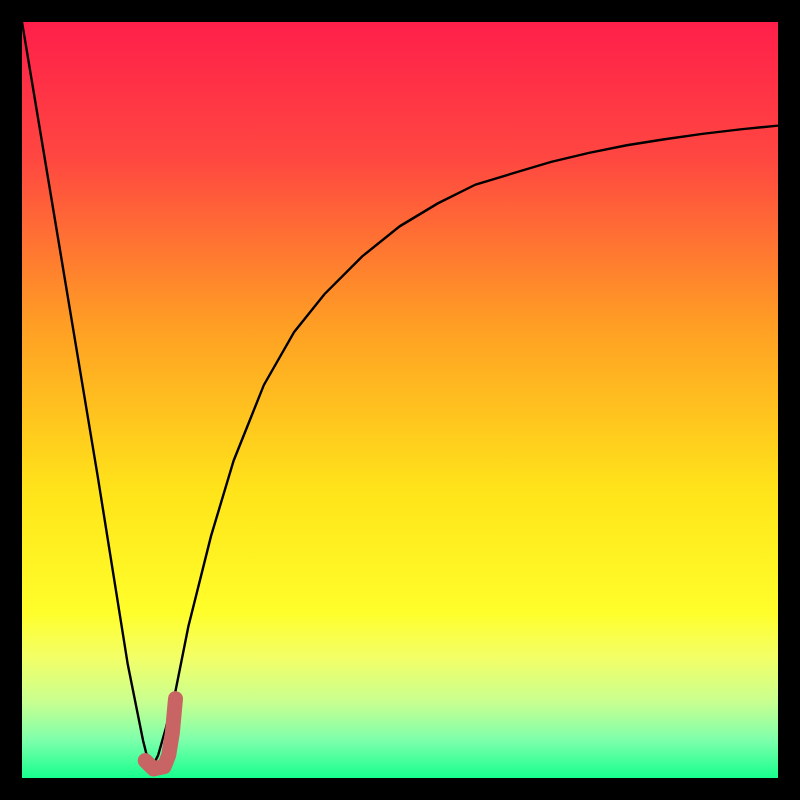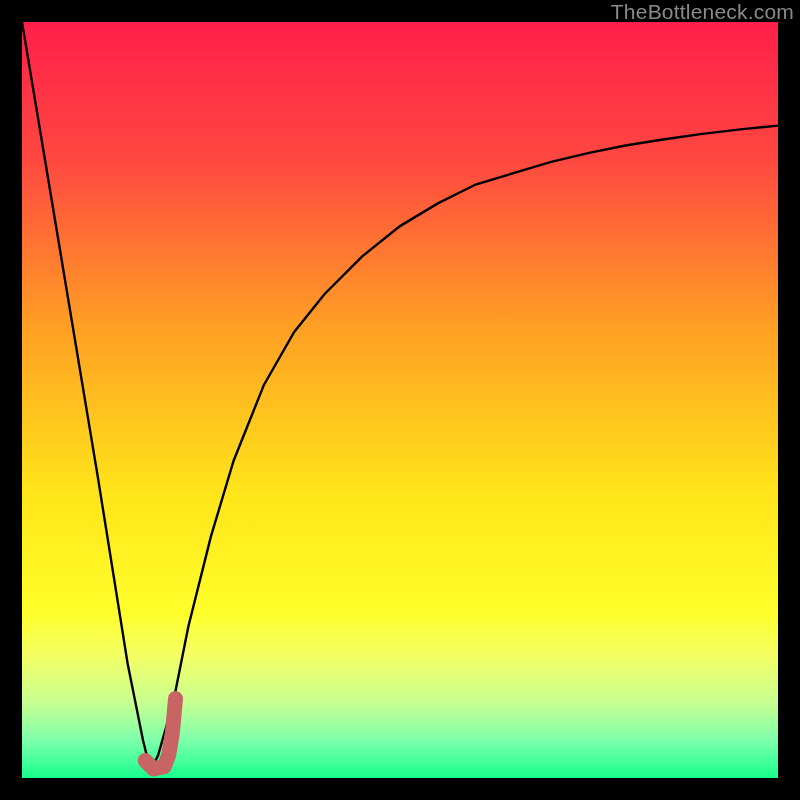--- a/index.html
+++ b/index.html
@@ -69,15 +69,14 @@
       <rect x="0" y="0" width="756" height="756" fill="url(#bg)"></rect>
     </svg>
 
     <svg class="curve" width="756" height="756" viewBox="0 0 756 756" preserveAspectRatio="none">
       <path fill="none" stroke="#000000" stroke-width="2.4" id="curvePath" d="M0.0 0.0 L37.8 226.8 L75.6 453.6 L105.8 642.6 L121.0 718.2 L128.5 748.4 L136.1 733.3 L151.2 680.4 L166.3 604.8 L189.0 514.1 L211.7 438.5 L241.9 362.9 L272.2 310.0 L302.4 272.2 L340.2 234.4 L378.0 204.1 L415.8 181.4 L453.6 162.5 L491.4 151.2 L529.2 139.9 L567.0 130.8 L604.8 123.2 L642.6 117.2 L680.4 111.9 L718.2 107.4 L756.0 103.6 "></path>
       <path fill="none" stroke="#c86464" stroke-width="15" stroke-linecap="round" stroke-linejoin="round" id="markerPath" d="M123.2 738.6 L131.5 746.9 L142.1 744.7 L146.7 733.3 L150.4 710.6 L153.5 676.6 "></path>
     </svg>
 
   </div>
 
-  <div class="watermark">TheBottleneck.com</div>
 
 </div>
 
 </body></html>

